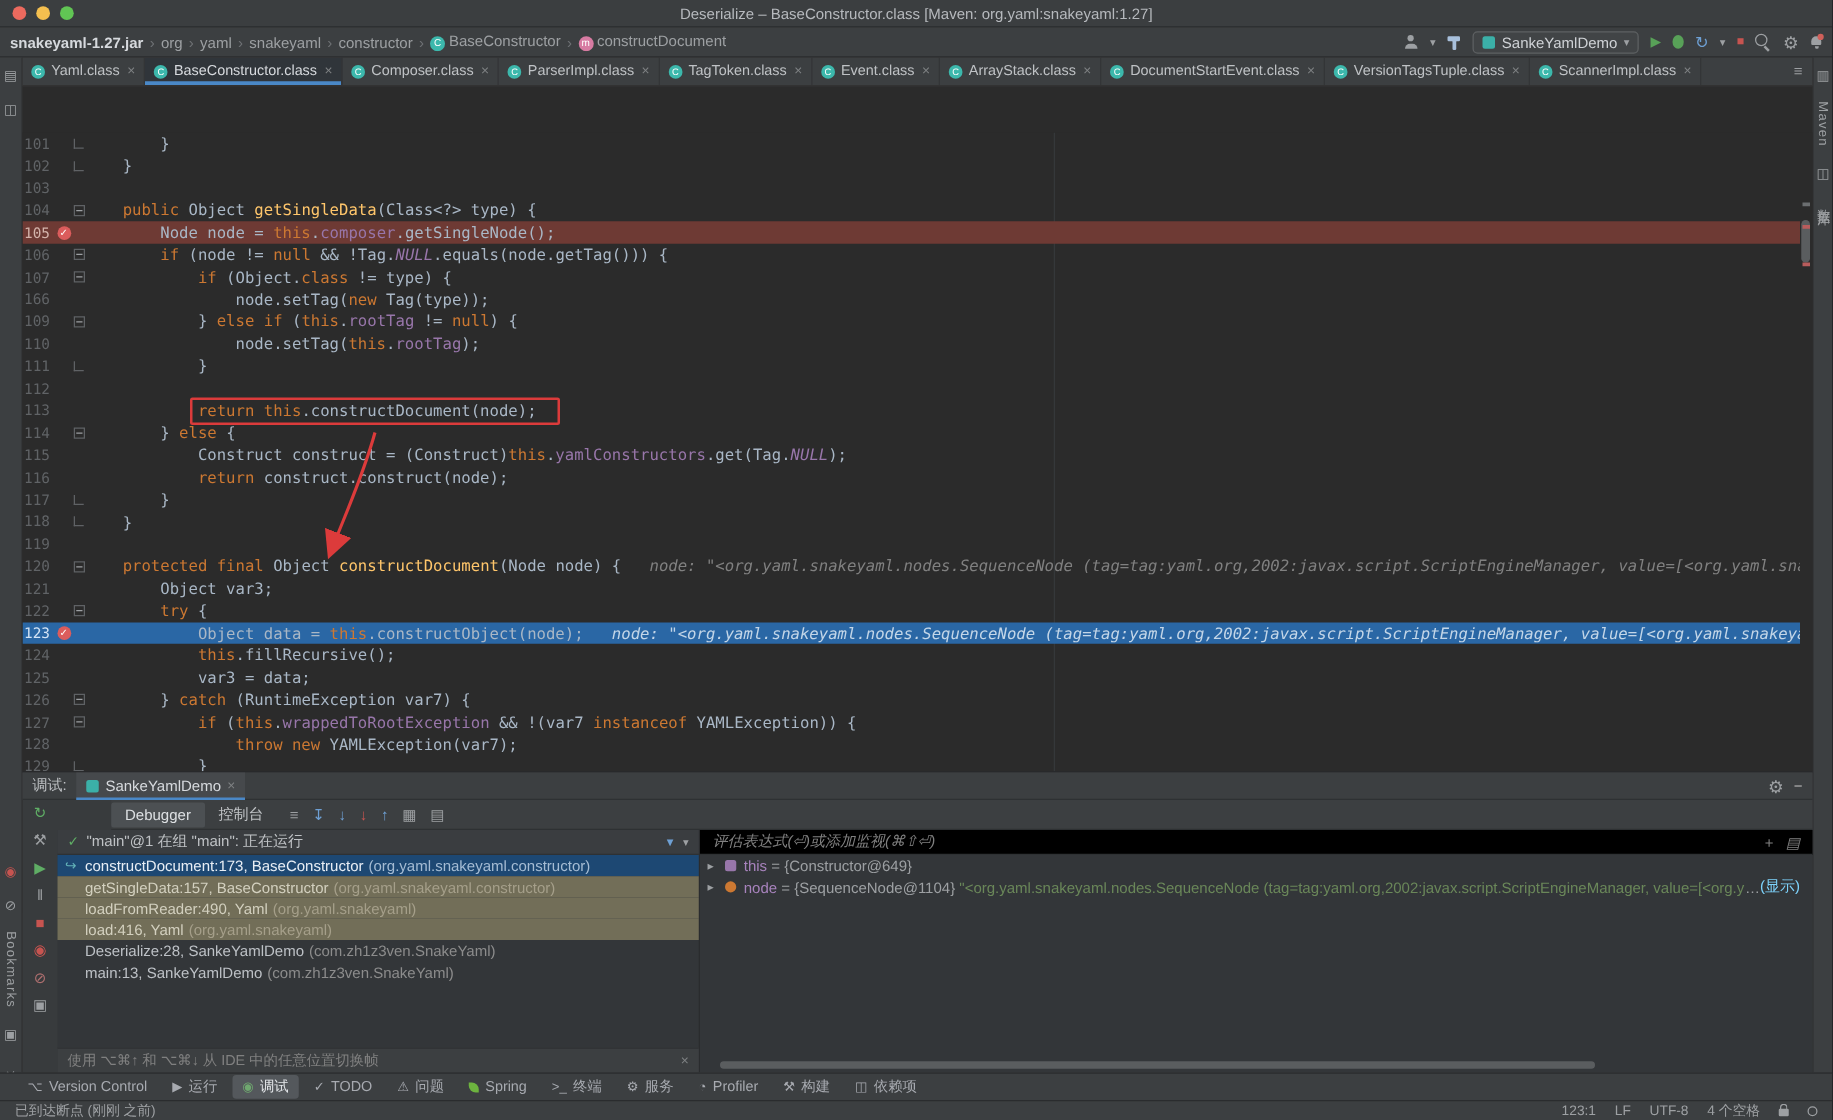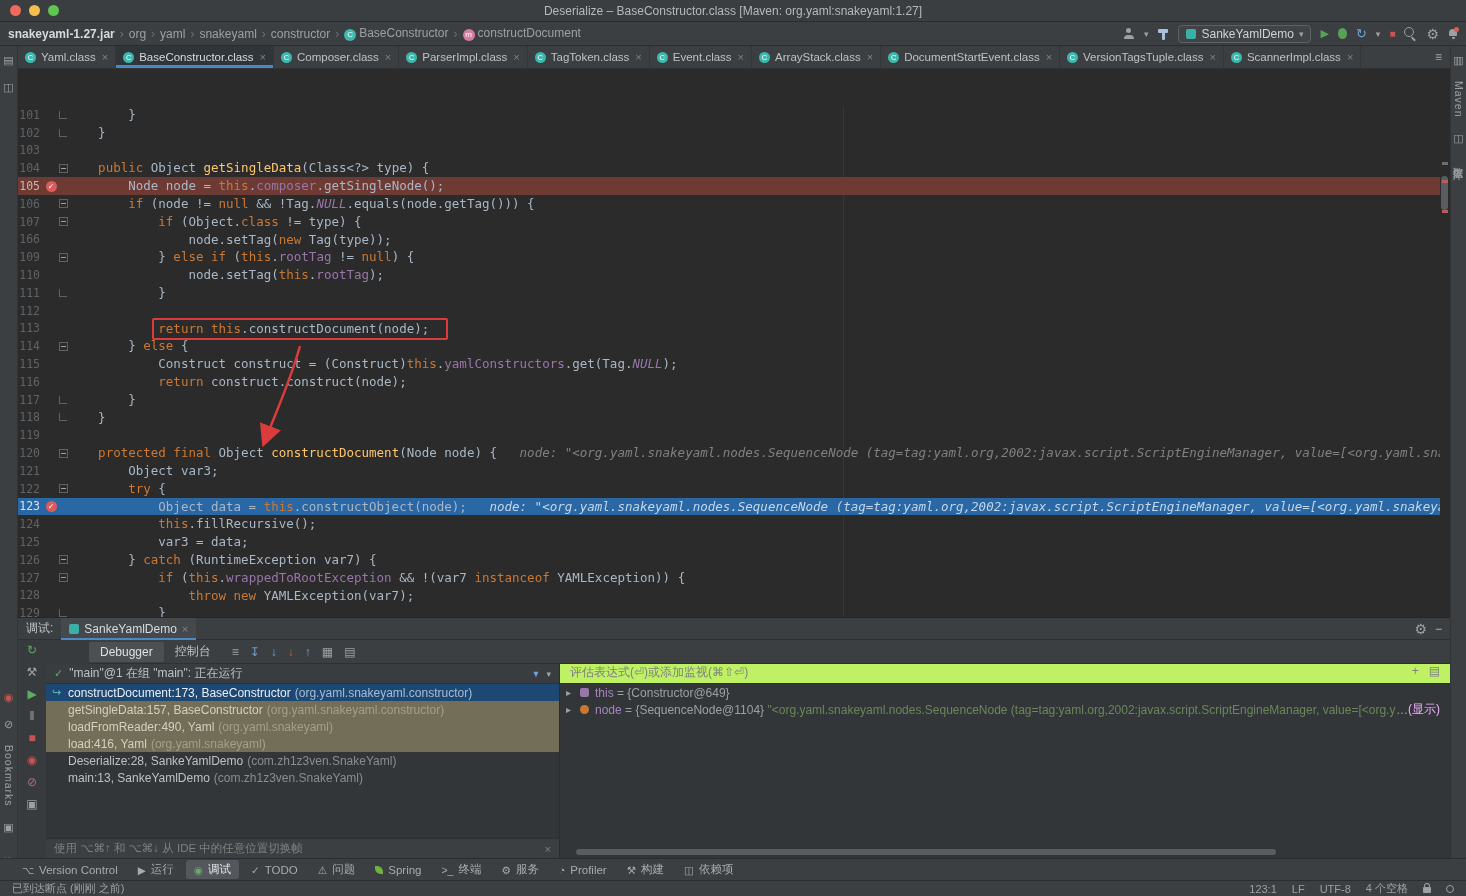--- a/index.html
+++ b/index.html
@@ -119,31 +119,31 @@
   .frow{height:17px;display:flex;align-items:center;padding:0 6px;white-space:nowrap;overflow:hidden;color:#bdc1c6;}
   .frow .ficon{width:16px;color:#62b2b8;font-size:11px;flex:none;}
   .frow .fpkg{color:#8c8c8c;margin-left:4px;}
   .frow.selected{background:#1d4873;color:#e8eef5;}
   .frow.selected .fpkg{color:#a5bcd4;}
   .frow.library{background:#726e58;color:#d3d0bf;}
   .frow.library .fpkg{color:#a59f8a;}
   .frames-hint{position:absolute;left:0;right:0;bottom:0;height:20px;display:flex;align-items:center;padding:0 8px;gap:8px;background:#3c3f41;border-top:1px solid #2e3133;color:#808080;font-size:11.5px;}
   .frames-hint .sp{flex:1;}
   .dbg-vars{position:absolute;left:542px;right:0;top:24px;bottom:0;background:#333639;}
-  .eval-row{height:20px;display:flex;align-items:flex-start;padding:0 10px;gap:10px;border-bottom:1px solid #2e3133;color:#808080;background:#bef264;}
+  .eval-row{height:20px;display:flex;align-items:center;padding:0 10px;gap:10px;border-bottom:1px solid #2e3133;color:#808080;background:#000000;font-style:italic;}
   .eval-row .sp{flex:1;}
   .vrow{height:17px;display:flex;align-items:center;padding:0 6px;white-space:nowrap;overflow:hidden;}
   .vchev{width:14px;color:#9da0a3;font-size:10px;flex:none;}
   .vicon-this{width:9px;height:9px;border-radius:2px;background:#9876aa;margin-right:6px;flex:none;}
   .vicon-node{width:9px;height:9px;border-radius:50%;background:#cc7832;margin-right:6px;flex:none;}
   .vname{color:#a883bd;}
   .vval{color:#9da0a3;white-space:pre;}
   .vstr{color:#6a8759;flex:0 1 auto;overflow:hidden;white-space:pre;}
   .vell{color:#9da0a3;}
-  .vlink{color:#f0abfc;margin-right:4px;}
+  .vlink{color:#7dd3fc;margin-right:4px;}
   .vars-hthumb{position:absolute;left:16px;bottom:3px;width:700px;height:6px;background:#5a5d5f;border-radius:3px;}
 
   
   .twbar{position:absolute;left:0;right:0;bottom:16px;height:22px;background:#3c3f41;border-top:1px solid #2a2c2e;display:flex;align-items:center;padding:0 14px;gap:4px;}
   .twitem{display:flex;align-items:center;gap:5px;padding:2px 8px;border-radius:3px;color:#a7aab0;font-size:11.5px;}
   .twitem.active{background:#54585c;color:#e4e7ea;}
   .twg{font-size:10.5px;}
   .leaf{width:8px;height:8px;background:#6db33f;border-radius:0 70% 0 70%;}
 
   

